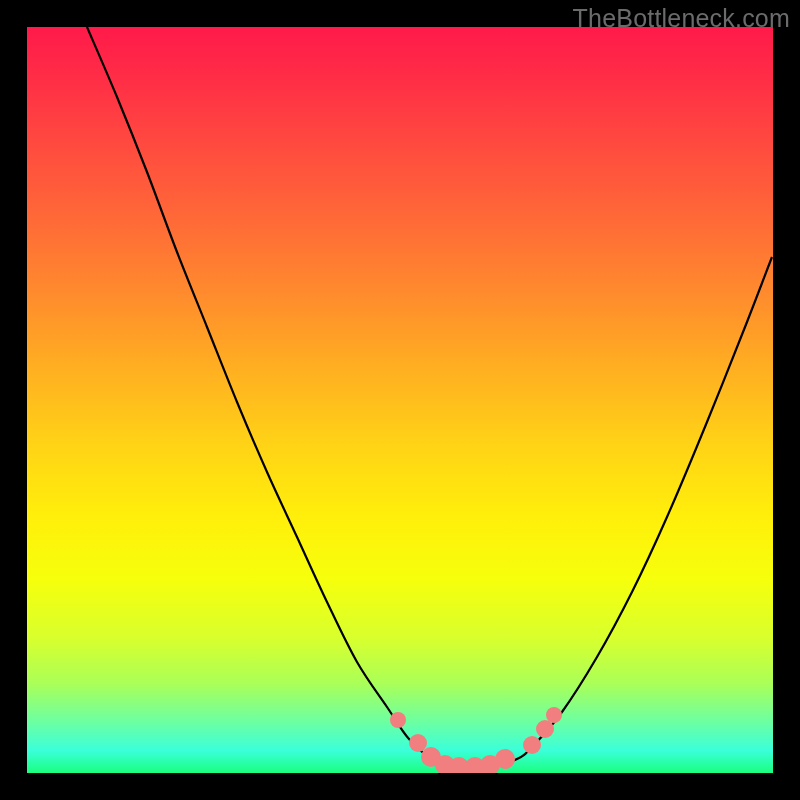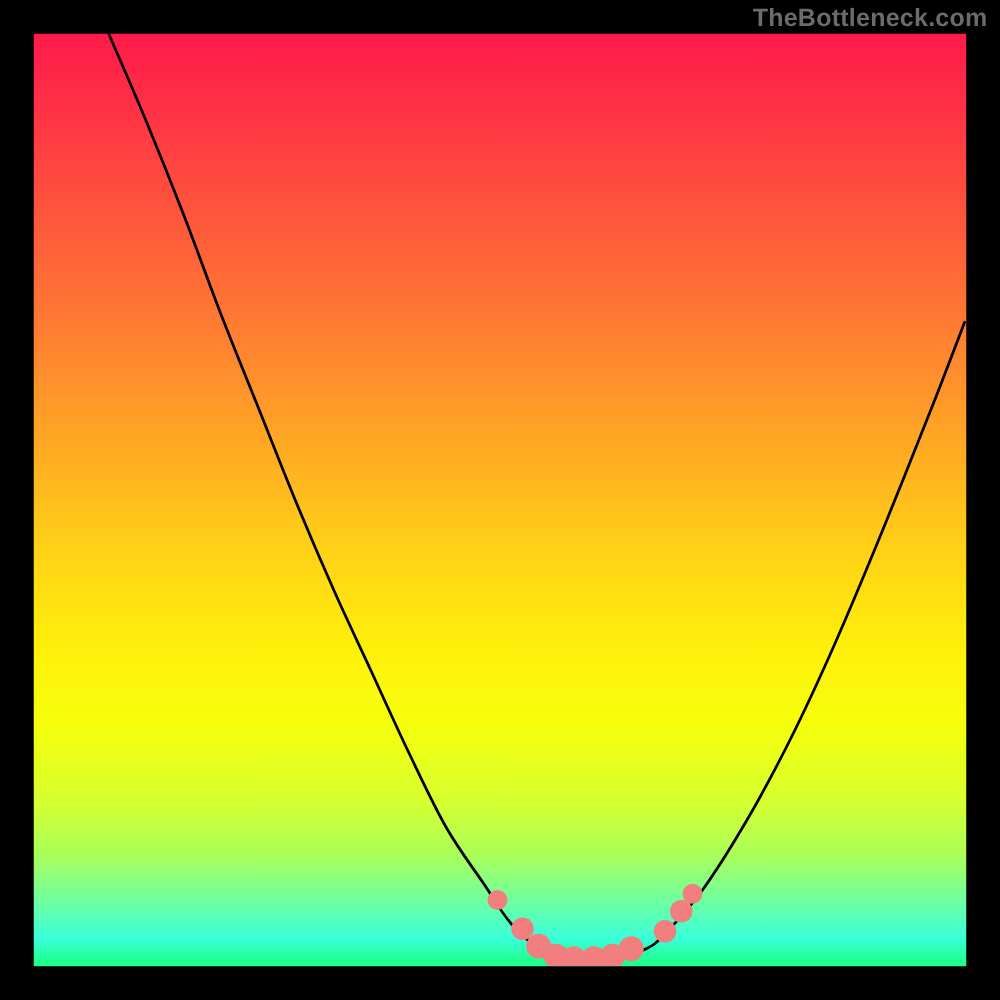--- a/index.html
+++ b/index.html
@@ -41,22 +41,22 @@
     top: 0;
     width: 746px;
     height: 746px;
     pointer-events: none;
   }
   .watermark {
     position: absolute;
     top: 4px;
     right: 10px;
     color: #6b6b6b;
-    font-size: 20px;
-    font-weight: 700;
+    font-size: 25px;
+    font-weight: 400;
     letter-spacing: 0.2px;
     pointer-events: none;
     user-select: none;
   }
 </style>
 </head>
 <body>
 
 <div class="frame">
   <svg class="plot-svg" viewBox="0 0 746 746">

